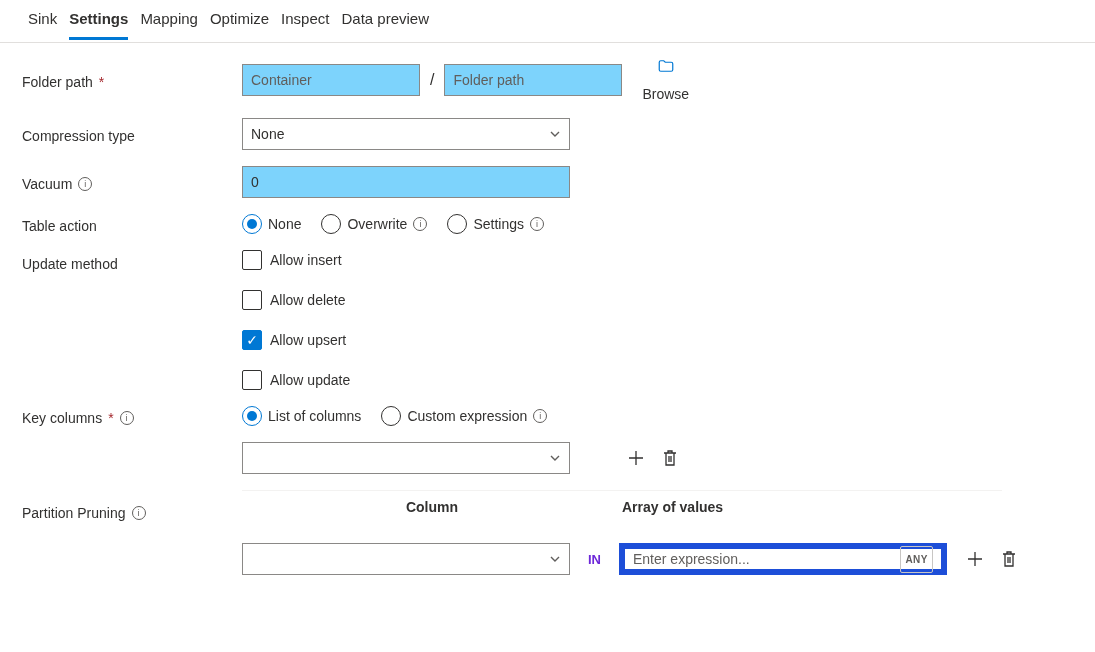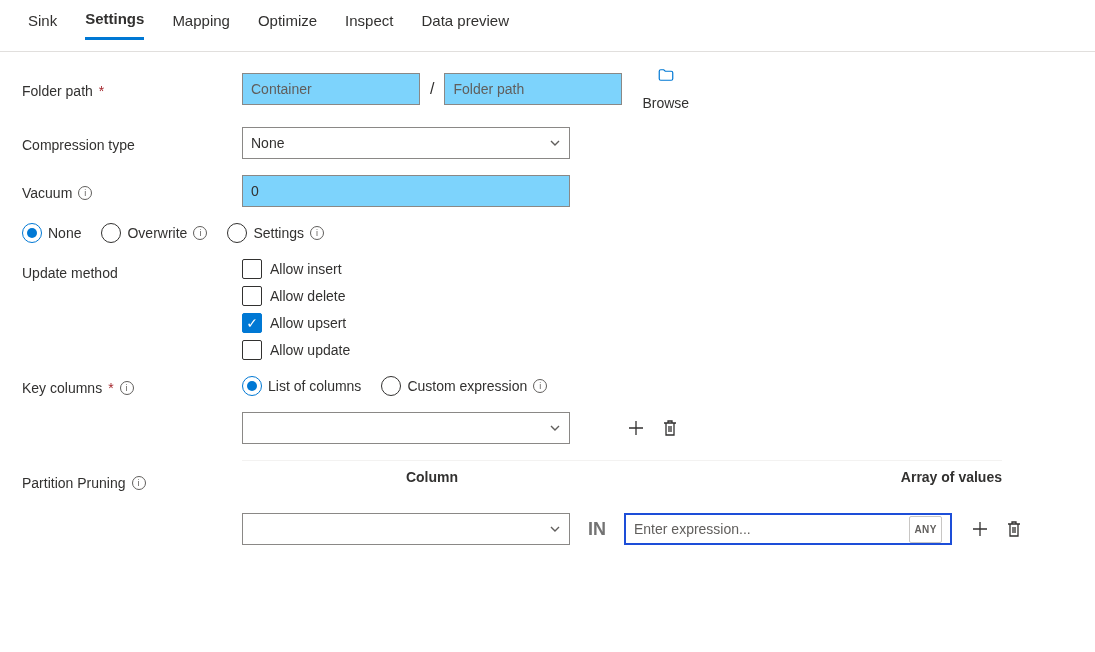--- a/index.html
+++ b/index.html
@@ -6,24 +6,23 @@
   body {
     margin: 0;
     font-family: "Segoe UI", -apple-system, BlinkMacSystemFont, sans-serif;
     font-size: 14px;
     color: #323130;
     background: #fff;
     width: 1095px;
   }
   .tabs {
     display: flex;
-    gap: 28px;
-    padding: 10px 28px 12px 28px;
+    gap: 12px;
+    padding: 10px 28px 3px 28px;
     border-bottom: 1px solid #e1dfdd;
-    align-items: flex-end;
   }
   .tab {
     padding-bottom: 10px;
     cursor: pointer;
     color: #323130;
     font-size: 15px;
   }
   .tab.active {
     border-bottom: 3px solid #0078d4;
     font-weight: 600;
@@ -118,21 +117,21 @@
     justify-content: center;
   }
   .radio-circle.selected {
     border-color: #0078d4;
   }
   .radio-dot {
     width: 10px; height: 10px;
     border-radius: 50%;
     background: #0078d4;
   }
-  .check-list { display: flex; flex-direction: column; gap: 7px; }
+  .check-list { display: flex; flex-direction: column; gap: 20px; }
   .check {
     display: inline-flex;
     align-items: center;
     gap: 8px;
     cursor: pointer;
   }
   .check-box {
     width: 20px; height: 20px;
     border: 1px solid #323130;
     border-radius: 2px;
@@ -171,27 +170,27 @@
   }
   .plus-svg { width: 18px; height: 18px; }
   .trash-svg { width: 16px; height: 18px; }
   .divider {
     border-top: 1px solid #f3f2f1;
     margin: 8px 0 8px 220px;
     width: 760px;
   }
   .in-label {
     font-weight: 600;
-    font-size: 18px;
-    color: #737373;
+    font-size: 13px;
+    color: #6d28d9;
   }
   .expr-input {
     width: 328px;
     height: 32px;
-    border: 2px solid #1d4ed8;
+    border: 6px solid #1d4ed8;
     display: flex;
     align-items: center;
     justify-content: space-between;
     padding: 0 8px;
     background: #fff;
     cursor: text;
   }
   .expr-placeholder { color: #605e5c; }
   .any-badge {
     font-size: 10px;
@@ -258,20 +257,23 @@
     <div class="label-col">
       <span>Vacuum</span>
       <span class="info-icon">i</span>
     </div>
     <div class="field-col">
       <input class="txt-input" style="width: 328px;" value="0">
     </div>
   </div>
 
   <div class="row">
+    <div class="label-col">
+      <span>Table action</span>
+    </div>
     <div class="field-col">
       <div class="radio-group">
         <span class="radio">
           <span class="radio-circle selected">
               <span class="radio-dot"></span>
             </span>
           <span>None</span>
         </span>
         <span class="radio">
           <span class="radio-circle"></span>
@@ -366,21 +368,21 @@
   <div class="divider"></div>
 
   <div class="row top" style="margin-bottom:2px">
     <div class="label-col top-pad">
       <span>Partition Pruning</span>
       <span class="info-icon">i</span>
     </div>
     <div style="flex:1">
       <div style="display:flex;width:760px;font-weight:600;margin-bottom:28px">
         <div style="width:380px;text-align:center">Column</div>
-        <div style="flex:1;text-align:right">Array of values</div>
+        <div style="flex:1;text-align:left">Array of values</div>
       </div>
       <div style="display:flex;align-items:center;gap:18px">
         <div class="key-select">
           <span class="chev-down">
             <svg viewBox="0 0 12 12" fill="none" stroke="#605e5c" stroke-width="1.4">
                 <path d="M2 4l4 4 4-4"></path>
               </svg>
           </span>
         </div>
         <span class="in-label">IN</span>

